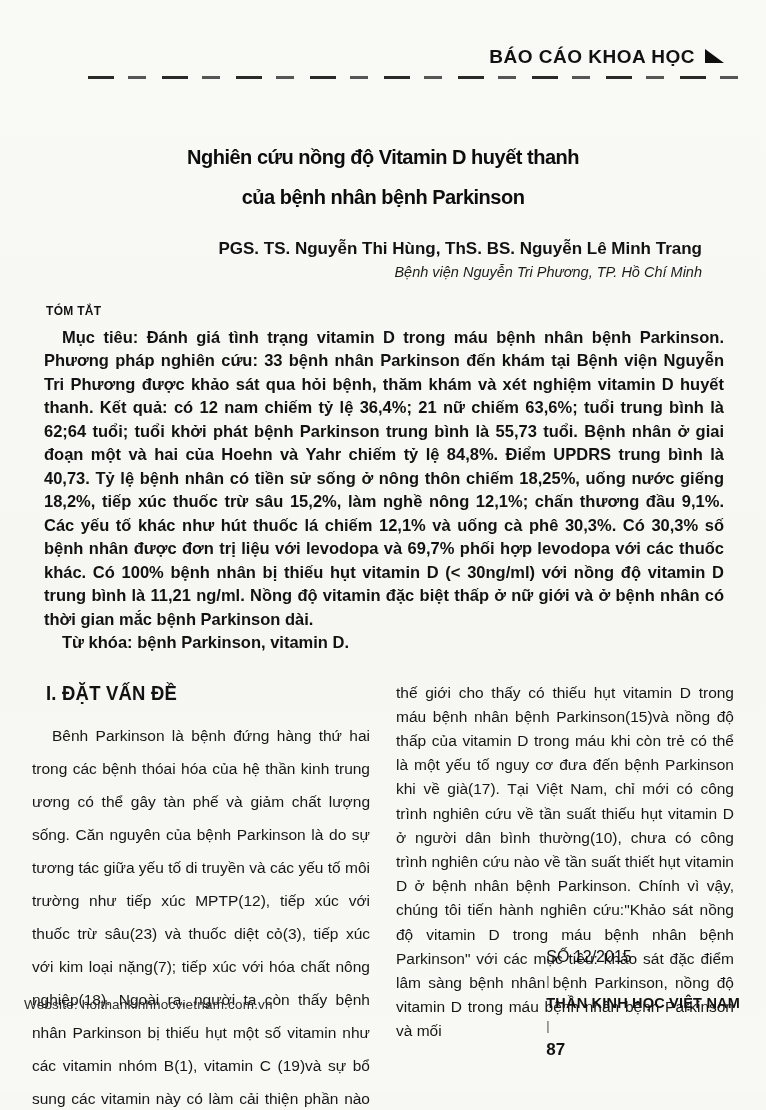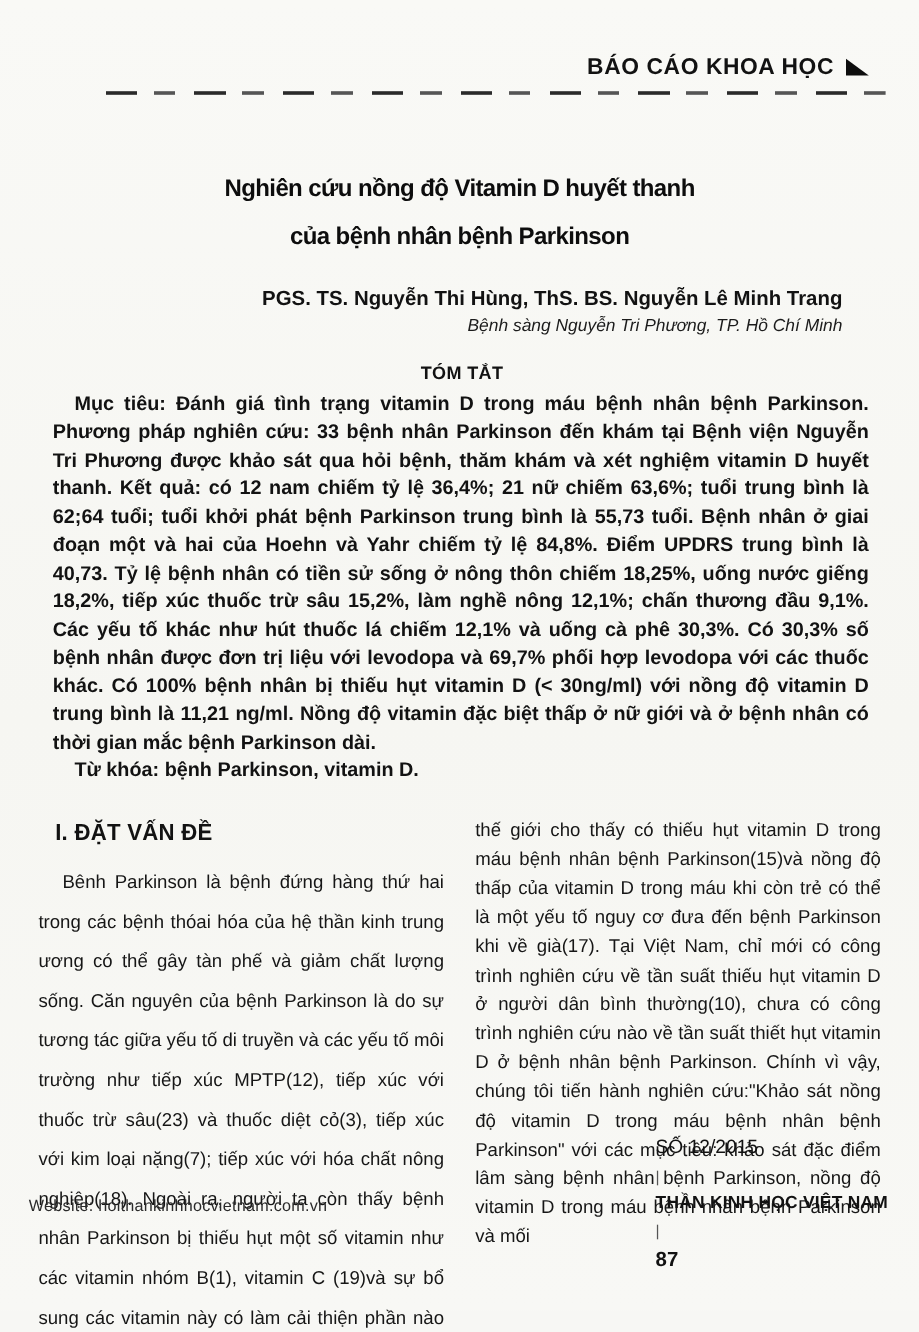--- a/index.html
+++ b/index.html
@@ -68,23 +68,22 @@
   }
 
   
   .abstract {
     margin: 20px 14px 0 16px;
     font-weight: 700;
     font-size: 16.5px;
     line-height: 23.5px;
   }
   .abstract h2 {
-    font-size: 15px; margin: 0 0 2px 2px; font-weight: 700;
+    font-size: 12px; margin: 0 0 2px 2px; font-weight: 700;
     letter-spacing: 0.3px;
-    text-align: center;
   }
   .abstract p {
     margin: 0;
     text-align: justify;
     text-indent: 18px;
   }
 
   
   .columns {
     display: flex;
@@ -139,21 +138,21 @@
     <span class="tri-icon"></span>
   </div>
   <div class="header-rule"></div>
 
   <h1 class="title">
     <span>Nghiên cứu nồng độ Vitamin D huyết thanh</span><br>
     <span>của bệnh nhân bệnh Parkinson</span>
   </h1>
 
   <div class="authors">PGS. TS. Nguyễn Thi Hùng, ThS. BS. Nguyễn Lê Minh Trang</div>
-  <div class="affiliation">Bệnh sàng Nguyễn Tri Phương, TP. Hồ Chí Minh</div>
+  <div class="affiliation">Bệnh viện Nguyễn Tri Phương, TP. Hồ Chí Minh</div>
 
   <section class="abstract">
     <h2>TÓM TẮT</h2>
     <p>Mục tiêu: Đánh giá tình trạng vitamin D trong máu bệnh nhân bệnh Parkinson. Phương pháp nghiên cứu: 33 bệnh nhân Parkinson đến khám tại Bệnh viện Nguyễn Tri Phương được khảo sát qua hỏi bệnh, thăm khám và xét nghiệm vitamin D huyết thanh. Kết quả: có 12 nam chiếm tỷ lệ 36,4%; 21 nữ chiếm 63,6%; tuổi trung bình là 62;64 tuổi; tuổi khởi phát bệnh Parkinson trung bình là 55,73 tuổi. Bệnh nhân ở giai đoạn một và hai của Hoehn và Yahr chiếm tỷ lệ 84,8%. Điểm UPDRS trung bình là 40,73. Tỷ lệ bệnh nhân có tiền sử sống ở nông thôn chiếm 18,25%, uống nước giếng 18,2%, tiếp xúc thuốc trừ sâu 15,2%, làm nghề nông 12,1%; chấn thương đầu 9,1%. Các yếu tố khác như hút thuốc lá chiếm 12,1% và uống cà phê 30,3%. Có 30,3% số bệnh nhân được đơn trị liệu với levodopa và 69,7% phối hợp levodopa với các thuốc khác. Có 100% bệnh nhân bị thiếu hụt vitamin D (&lt; 30ng/ml) với nồng độ vitamin D trung bình là 11,21 ng/ml. Nồng độ vitamin đặc biệt thấp ở nữ giới và ở bệnh nhân có thời gian mắc bệnh Parkinson dài.</p>
     <p>Từ khóa: bệnh Parkinson, vitamin D.</p>
   </section>
 
   <div class="columns">
     <div class="col col-left">
       <div class="section-heading">I. ĐẶT VẤN ĐỀ</div>

